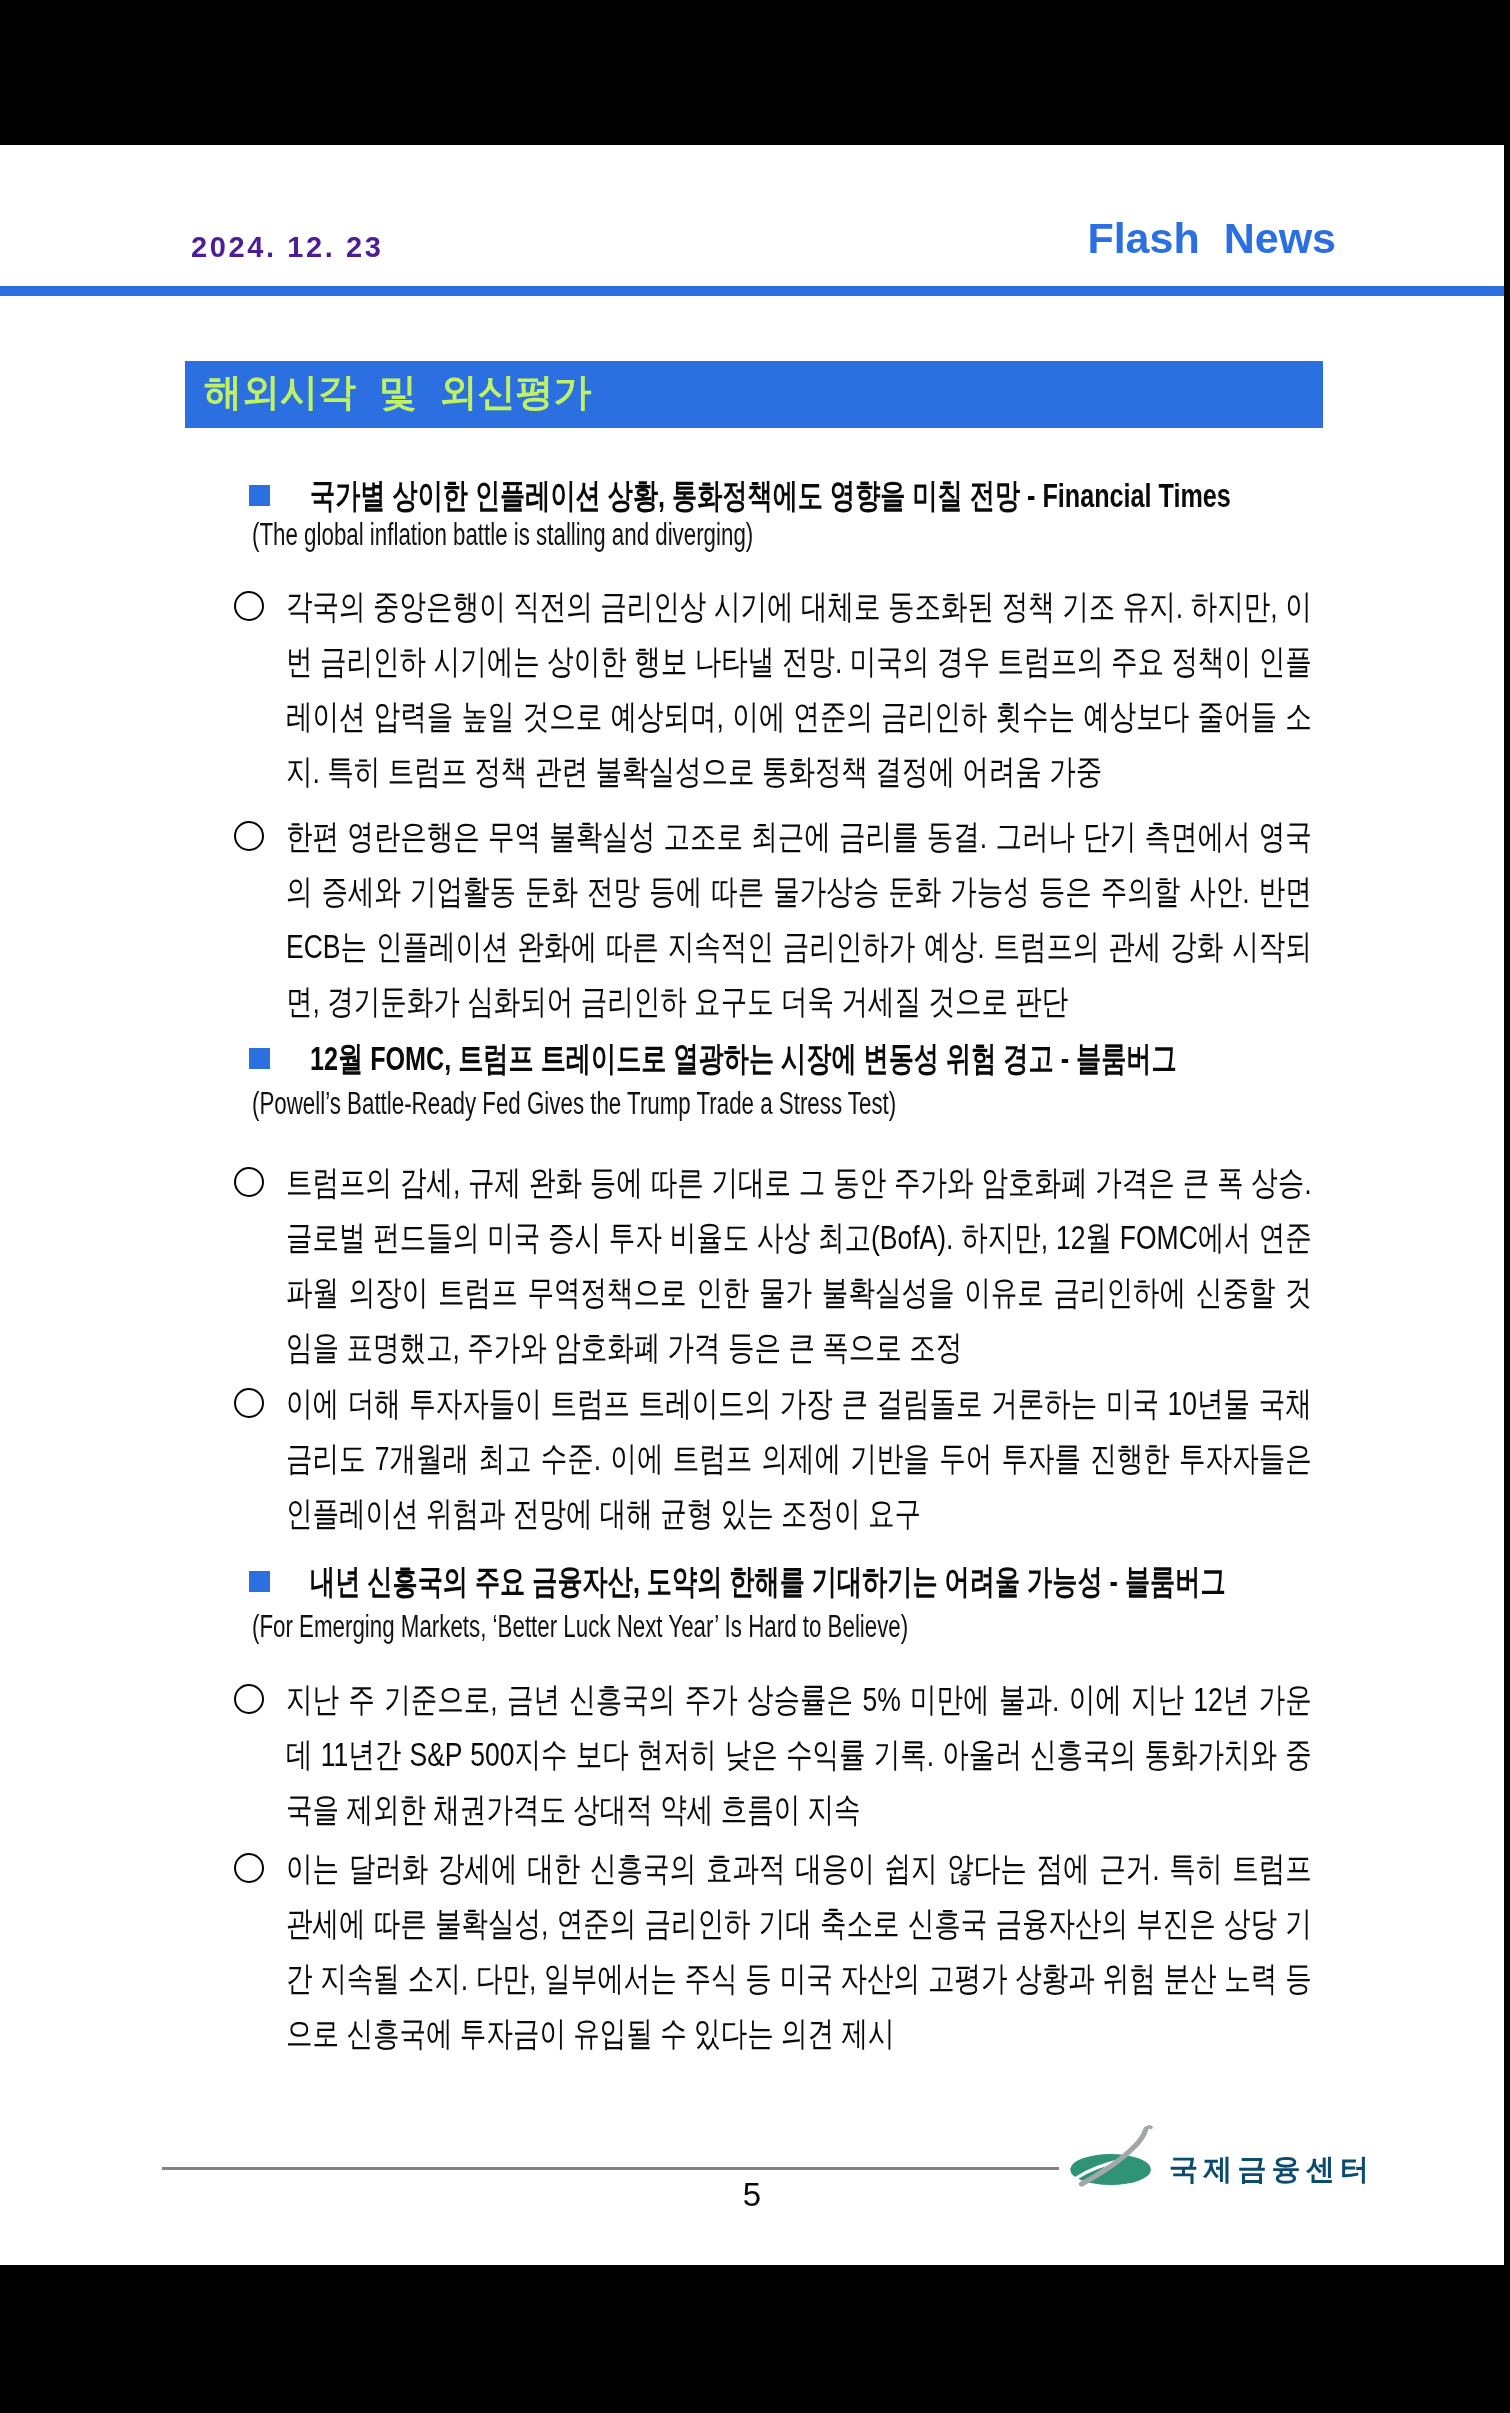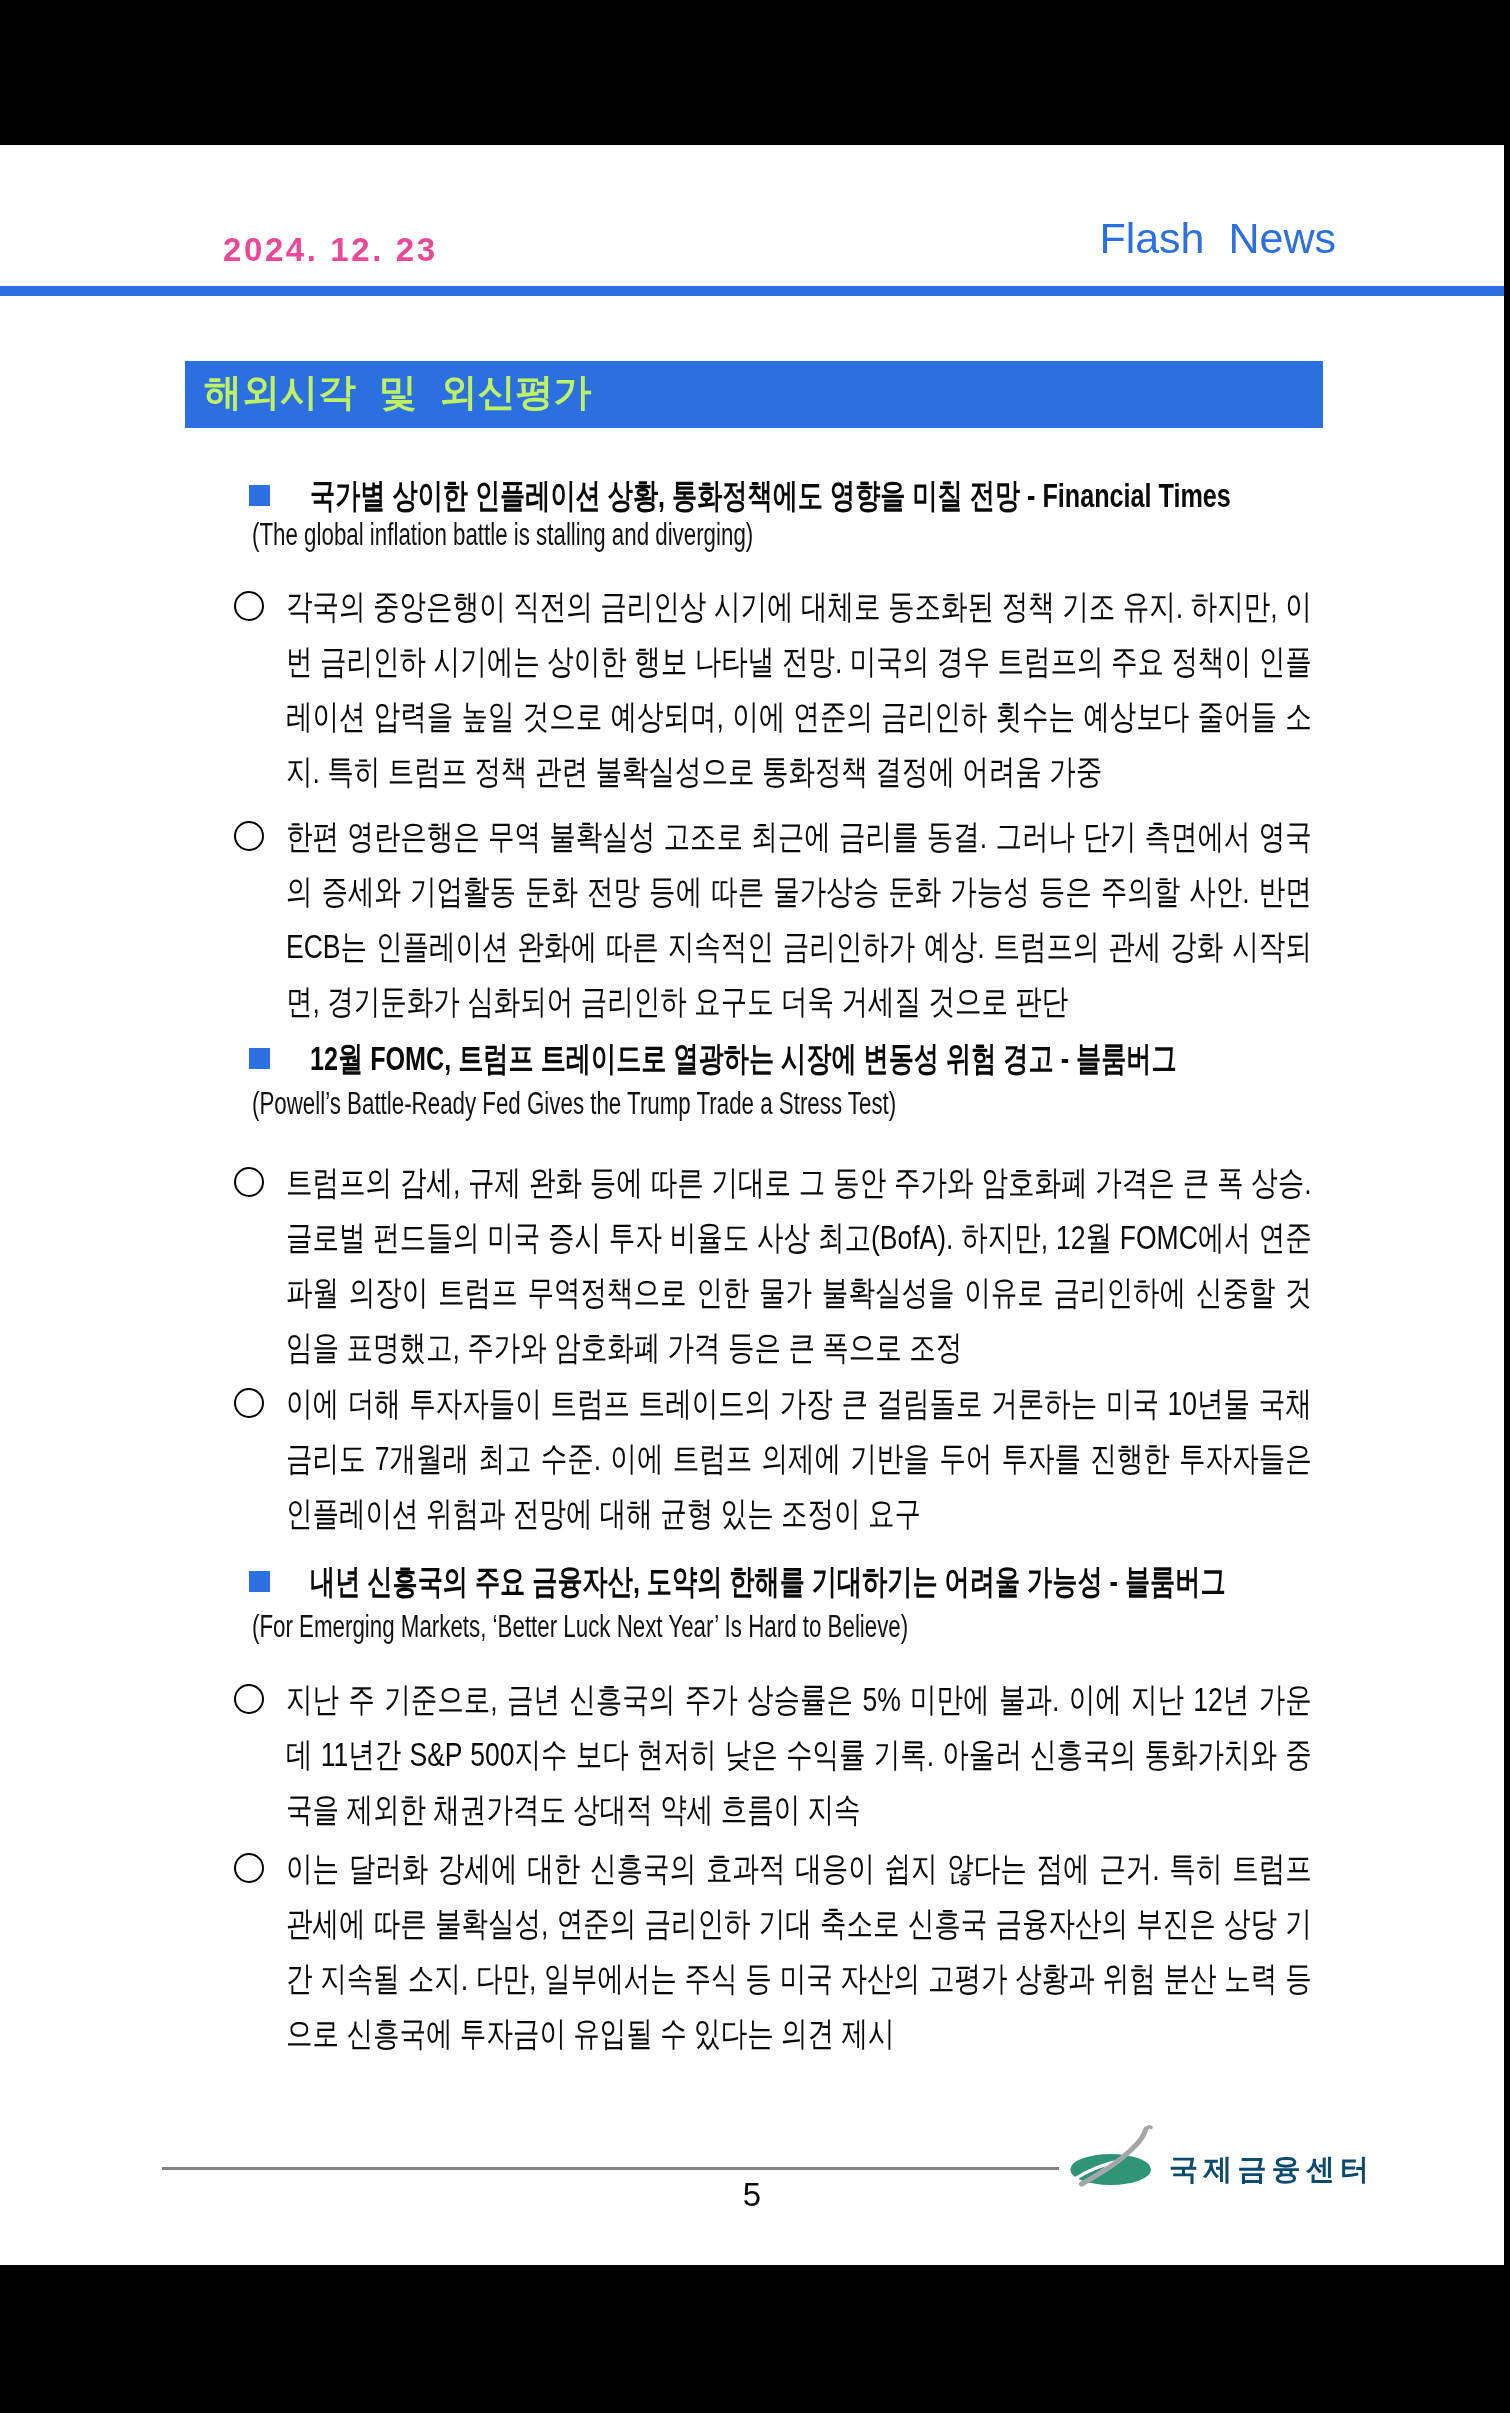--- a/index.html
+++ b/index.html
@@ -1,23 +1,23 @@
 <!DOCTYPE html>
 <html style="font-size:13.8px"><head>
 <meta charset="utf-8">
 <style>
   html,body{margin:0;padding:0;background:#000;}
   body{width:1510px;height:2413px;position:relative;overflow:hidden;
        font-family:"Liberation Sans","DejaVu Sans",sans-serif;}
   .page{position:absolute;left:0;top:145px;width:1504px;height:2120px;background:#ffffff;}
 
   
-  .date{position:absolute;left:191px;top:86px;font-size:33px;font-weight:700;
-        color:#ec4899;letter-spacing:2.6px;margin-left:32px;}
-  .brand{position:absolute;right:168px;top:69px;font-size:43px;font-weight:400;
+  .date{position:absolute;left:191px;top:86px;font-size:29px;font-weight:700;
+        color:#4c1d95;letter-spacing:2.6px;}
+  .brand{position:absolute;right:168px;top:69px;font-size:43px;font-weight:700;
          color:#2b6fe0;word-spacing:12px;margin-left:11px;}
   .rule{position:absolute;left:0;top:141px;width:1504px;height:9.5px;background:#2b6fe0;}
 
   
   .banner{position:absolute;left:185px;top:216px;width:1138px;height:67px;background:#2b6fe0;}
   .banner span{display:block;padding-left:19px;line-height:67px;font-size:38px;
                font-weight:700;color:#bef264;font-family:Liberation Mono, monospace;}
 
   
   .sec-head{position:absolute;left:201px;display:flex;align-items:flex-start;gap:40px;padding-left:48px;}

